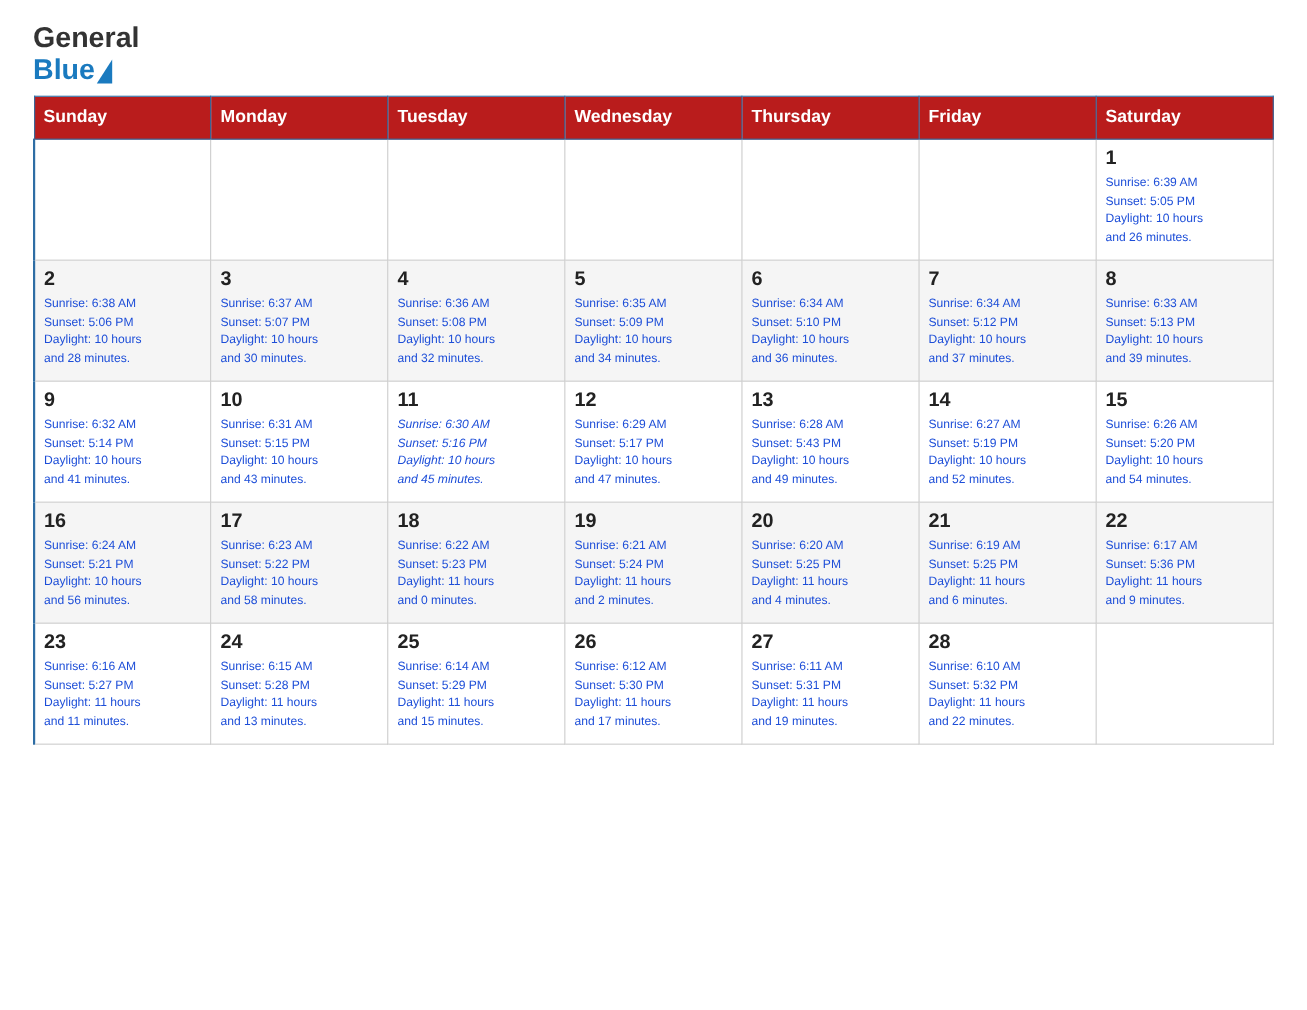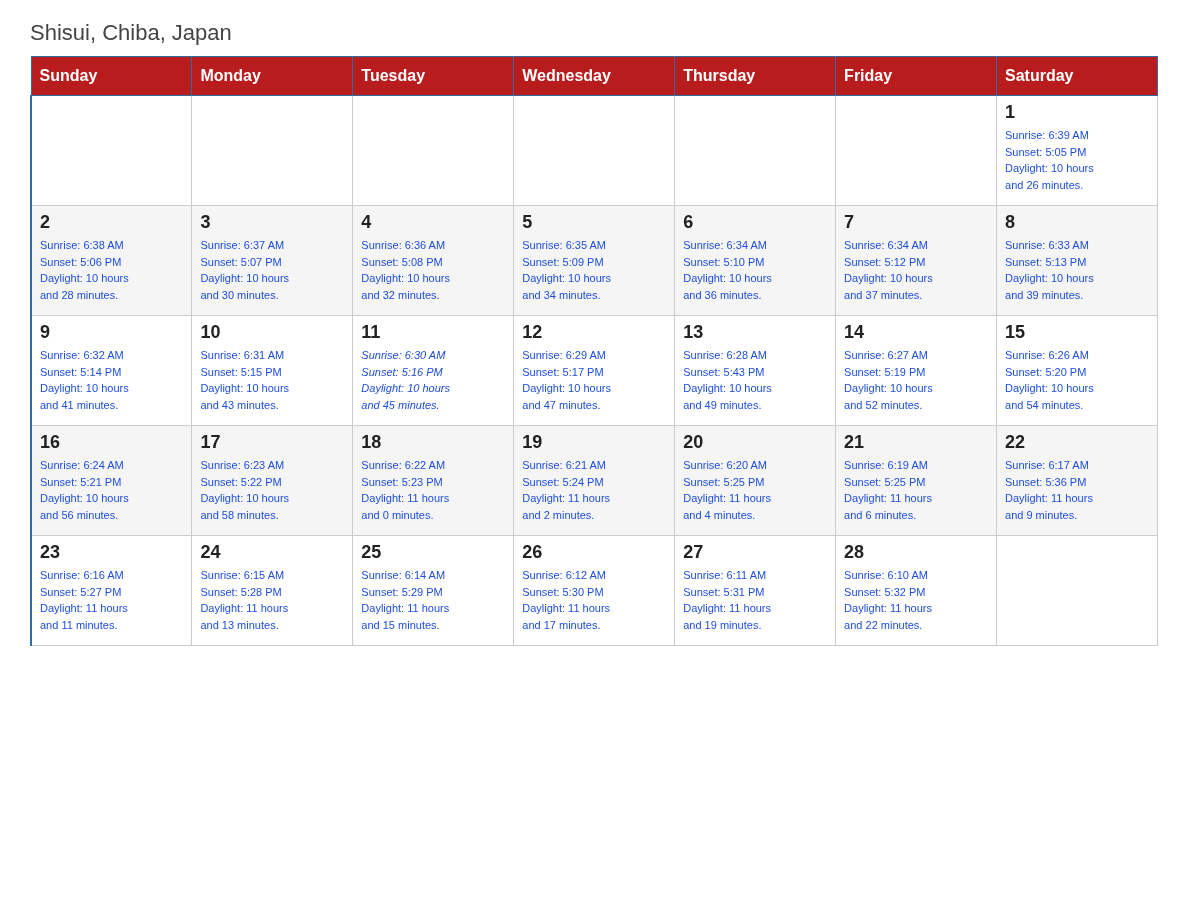--- a/index.html
+++ b/index.html
@@ -103,22 +103,30 @@
       border-left: 2px solid #2e6da4;
     }
     .empty-cell {
       background: #f9f9f9;
     }
   </style>
 </head>
 <body>
 
 <div class="header">
+  <div class="logo">
+    <div class="logo-text">
+      <span class="logo-general">General</span>
+      <div style="display:flex; align-items:center;">
+        <span class="logo-blue">Blue</span>
+        <div class="logo-triangle"></div>
+      </div>
+    </div>
+  </div>
   <div class="title-block">
-    <h2>Shisui, Chiba, Japan</h2>
   </div>
 </div>
 
 <table>
   <thead>
     <tr>
     <th>Sunday</th>
         <th>Monday</th>
         <th>Tuesday</th>
         <th>Wednesday</th>

